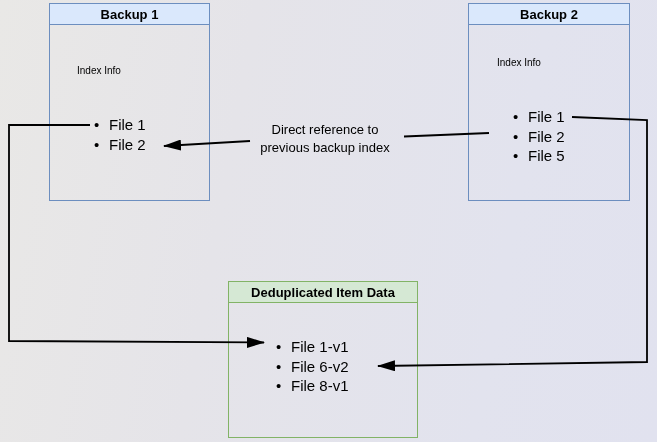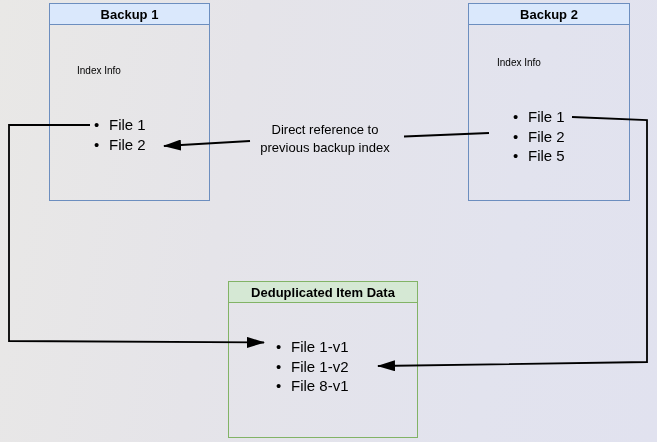--- a/index.html
+++ b/index.html
@@ -98,21 +98,21 @@
     </ul>
   </div>
 
   <div class="box green" id="dedup">
     <div class="box-header">Deduplicated Item Data</div>
     <ul class="items tight">
       <li>
           <span>File 1-v1</span>
         </li>
       <li>
-          <span>File 1-v2</span>
+          <span>File 6-v2</span>
         </li>
       <li>
           <span>File 8-v1</span>
         </li>
     </ul>
   </div>
 
   <div id="annotation">
     <div>Direct reference to</div>
     <div>previous backup index</div>

